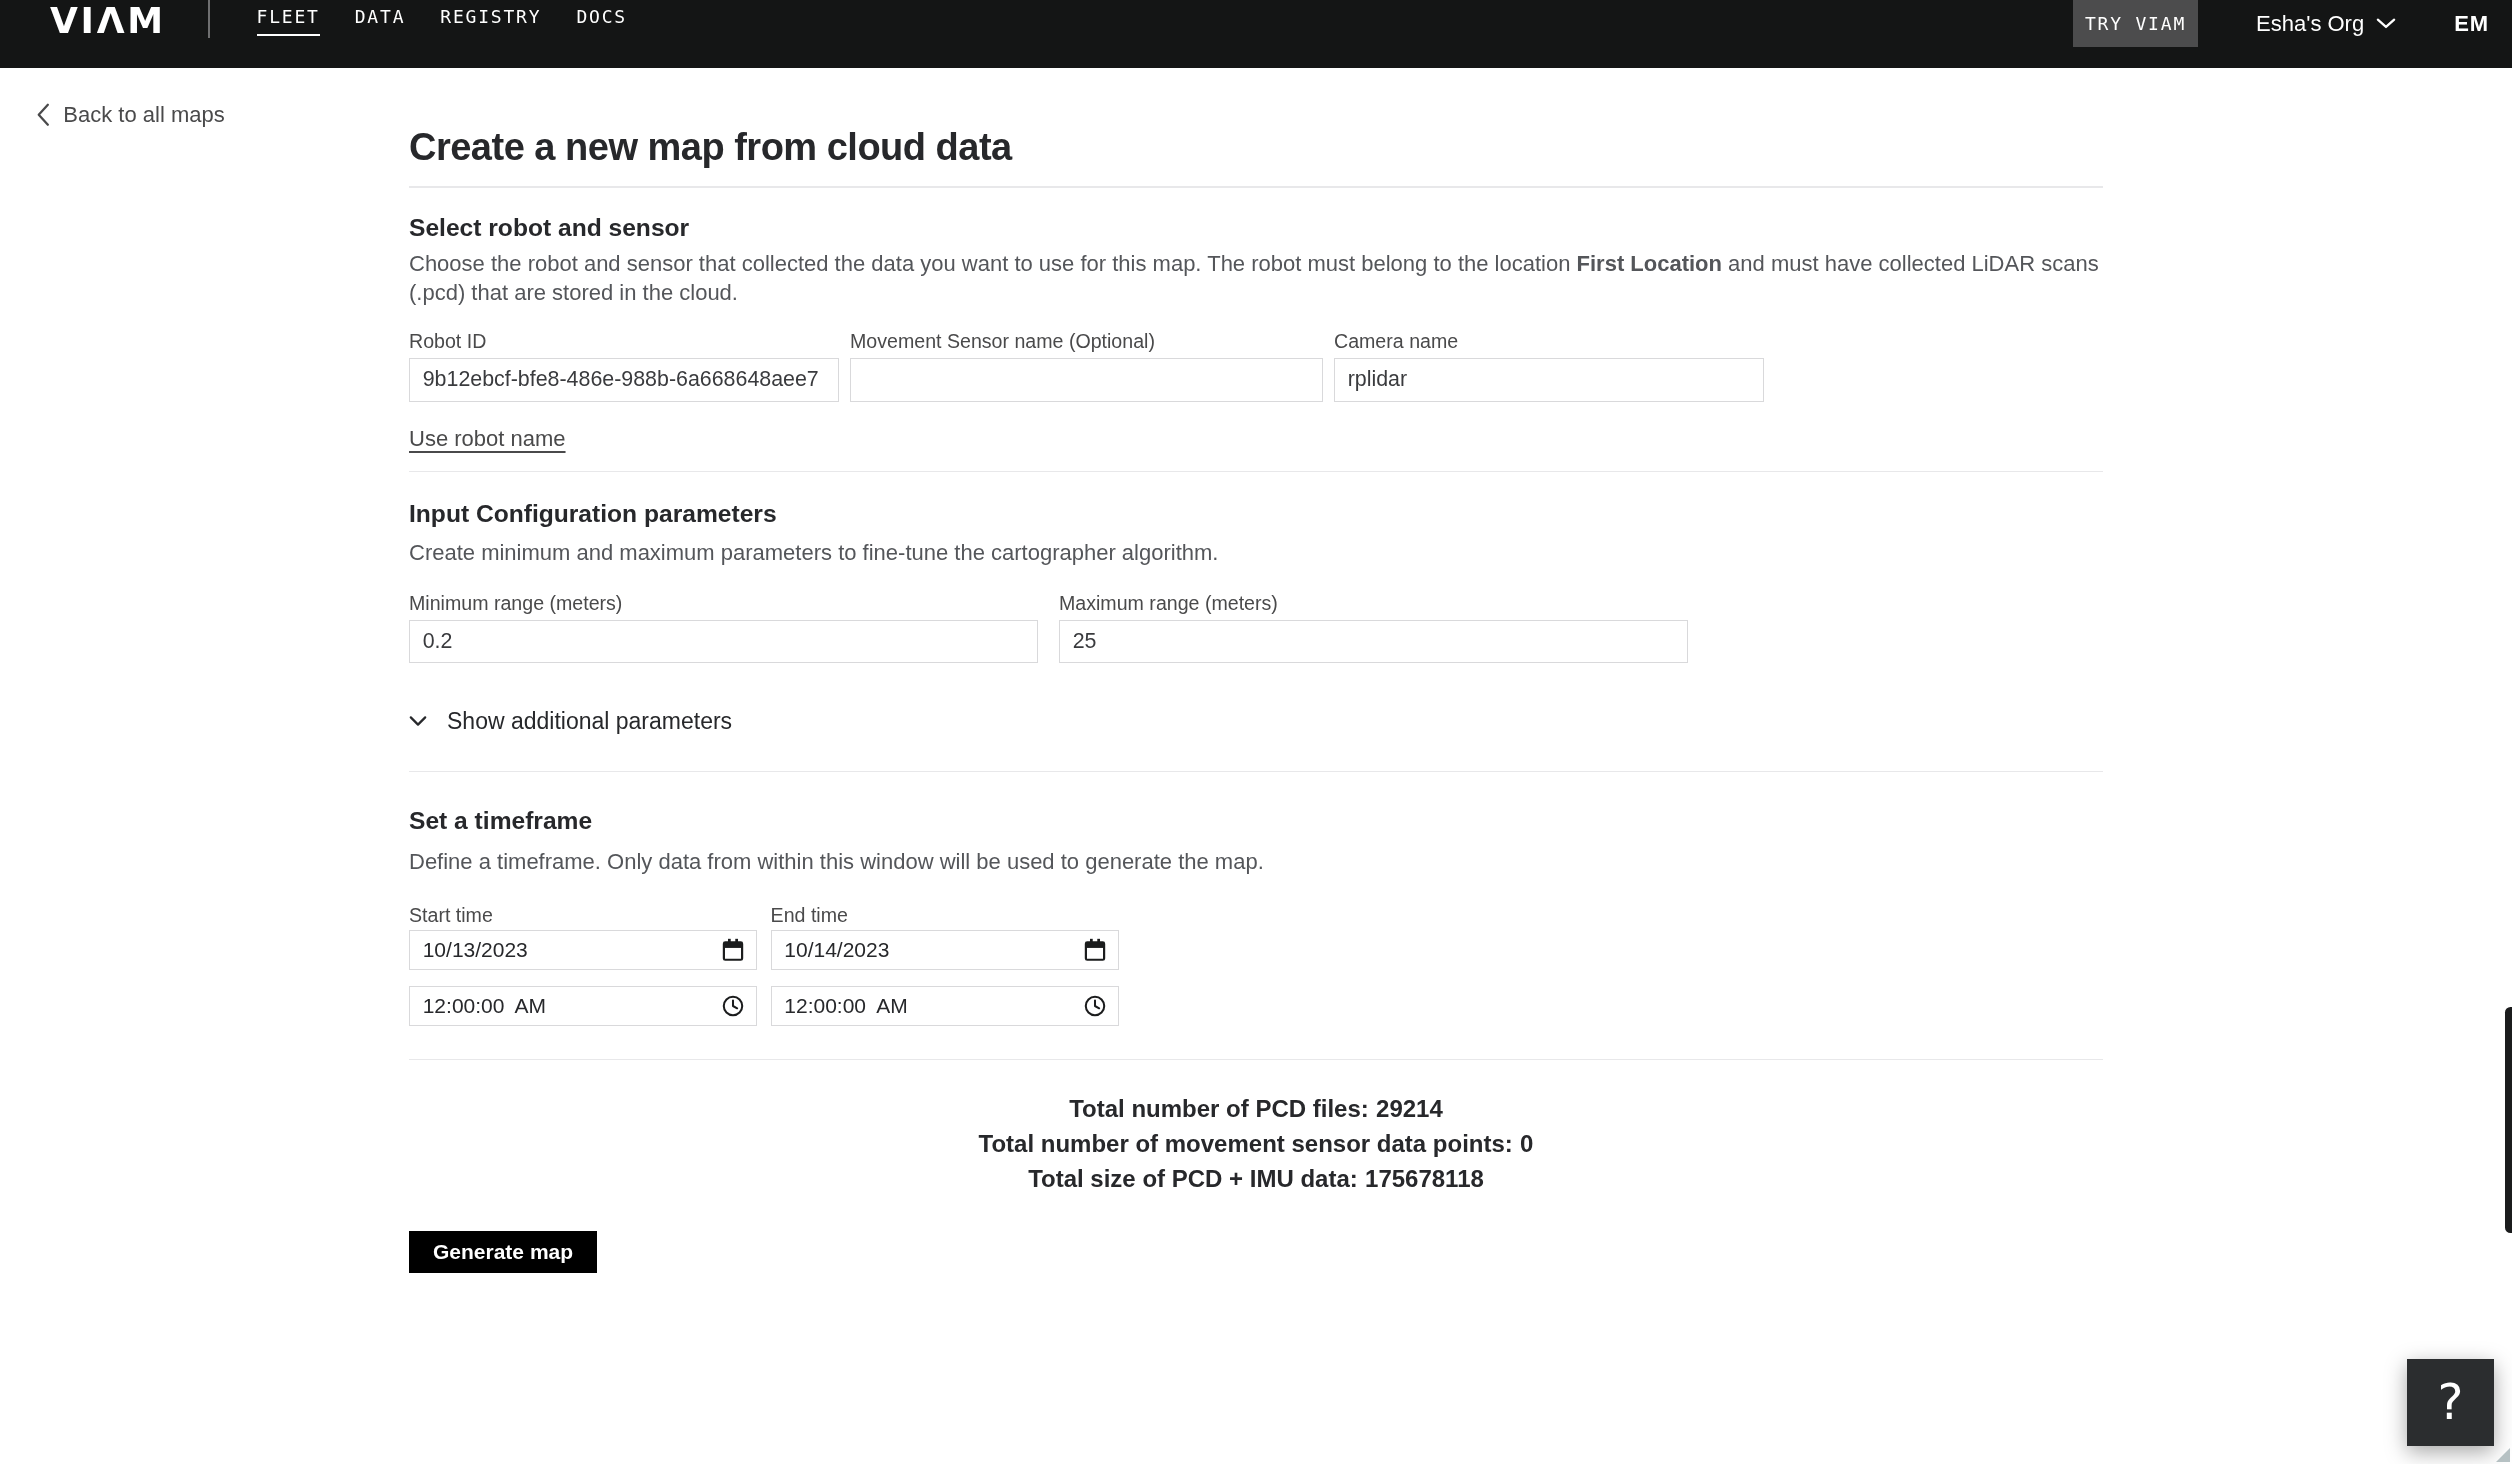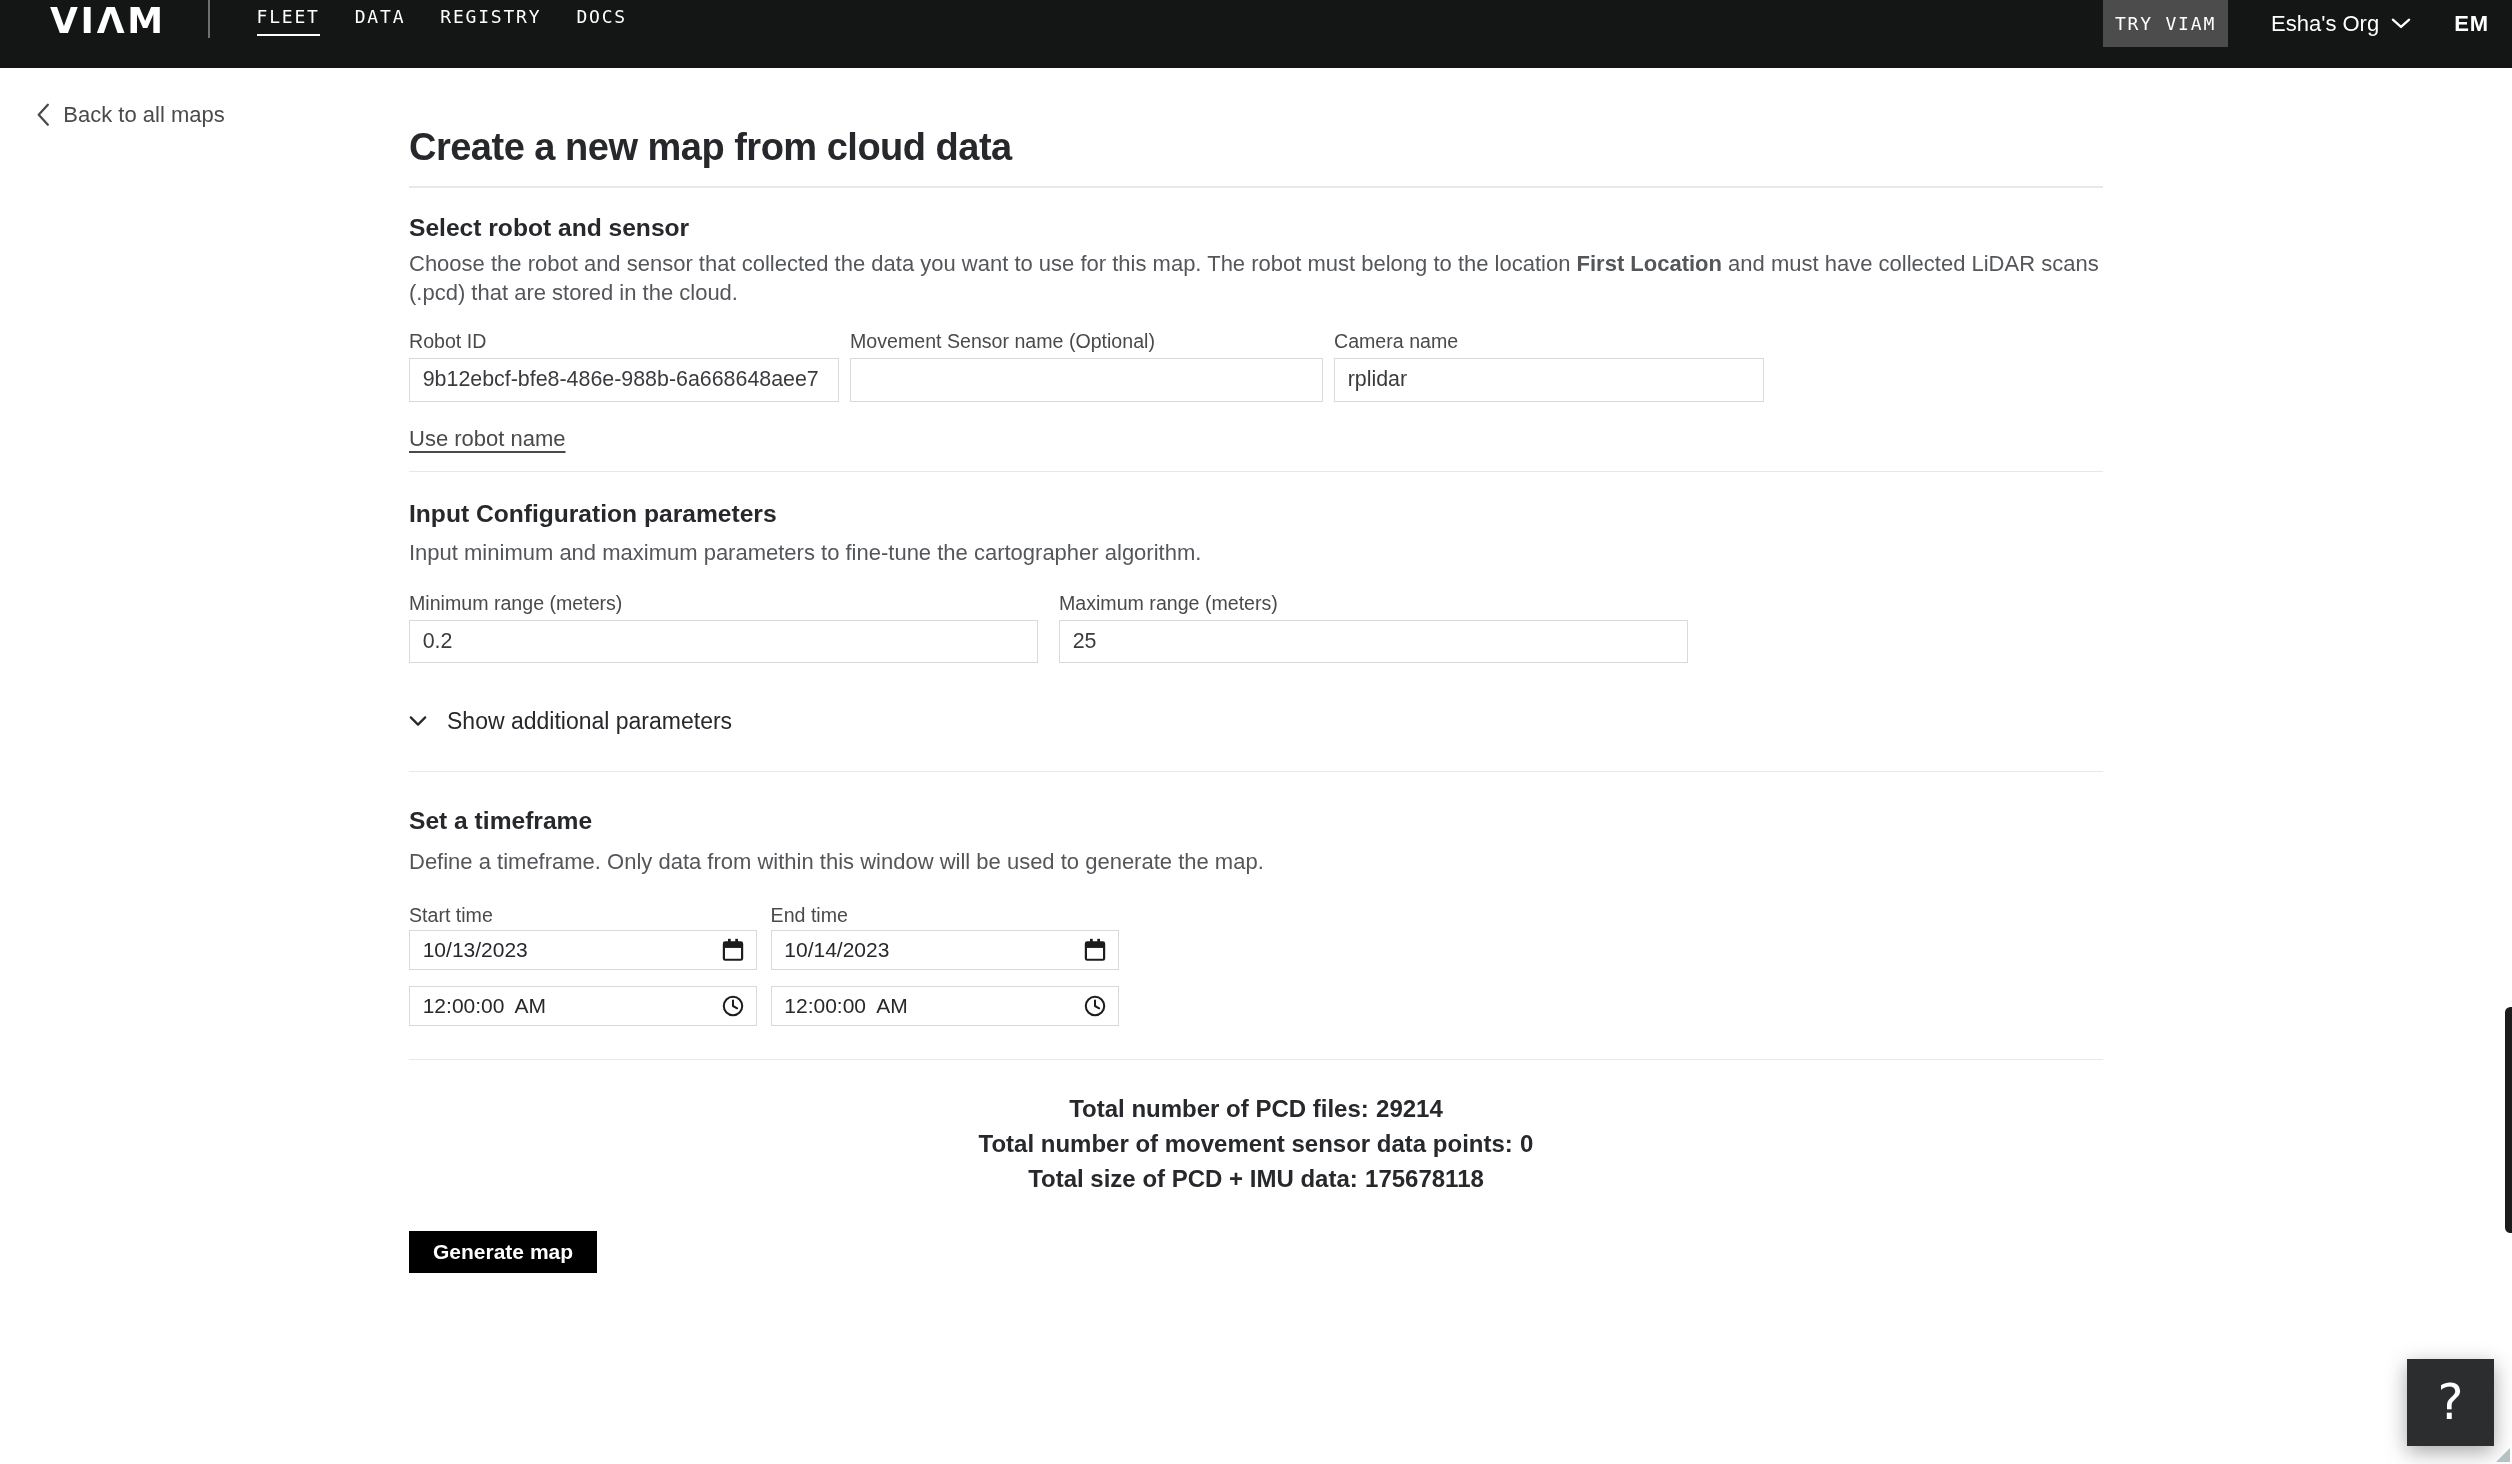--- a/index.html
+++ b/index.html
@@ -11,21 +11,21 @@
   .nav { position:absolute; top:0; left:0; width:2512px; height:68px;
          background:#141515; display:flex; align-items:flex-start; }
   .logo { margin-left:50px; color:#ffffff; font-weight:bold; font-size:36px;
           letter-spacing:2.7px; font-family:"DejaVu Sans", sans-serif; }
   .nav-sep { width:1.8px; height:38px; background:#6f6f70; margin-left:42px; }
   .nav-items { display:flex; gap:35px; margin-left:47px; }
   .nav-item { font-family:"DejaVu Sans Mono", monospace; font-size:18px; letter-spacing:1.8px;
               color:#ffffff; text-decoration:none; padding:5.5px 0 9px 0; position:relative; }
   .nav-item.active::after { content:""; position:absolute; left:0; right:0; bottom:0;
               height:1.8px; background:#ffffff; }
-  .nav-right { margin-left:auto; display:flex; align-items:center; }
+  .nav-right { margin-left:auto; display:flex; align-items:center;gap:15px; }
   .try-viam { background:#4c4c4d; color:#ffffff; border:none; cursor:pointer;
               font-family:"DejaVu Sans Mono", monospace; font-size:18px; letter-spacing:1.8px;
               height:47px; padding:0 12px; }
   .org { display:flex; align-items:center; gap:12px; margin-left:43px; color:#ffffff;
          font-size:22px; cursor:pointer; }
   .avatar { margin-left:43px; margin-right:23px; color:#ffffff; font-size:22px;
             font-weight:bold; letter-spacing:0.9px; cursor:pointer; }
 
   
   .back-link { position:absolute; left:36px; top:102px; display:flex; align-items:center;
@@ -155,21 +155,21 @@
           <label class="field-label">Camera name</label>
           <input class="text-input" type="text" value="rplidar" style="">
         </div>
       </div>
       <a class="link">Use robot name</a>
     </section>
     <hr class="divider">
 
     <section class="sec3">
       <h2>Input Configuration parameters</h2>
-      <p class="body-text">Input minimum and maximum parameters to fine-tune the cartographer algorithm.</p>
+      <p class="body-text">Create minimum and maximum parameters to fine-tune the cartographer algorithm.</p>
       <div class="fields-row">
         <div class="field f-range">
           <label class="field-label">Minimum range (meters)</label>
           <input class="text-input" type="text" value="0.2" style="">
         </div>
         <div class="field f-range">
           <label class="field-label">Maximum range (meters)</label>
           <input class="text-input" type="text" value="25" style="">
         </div>
       </div>

